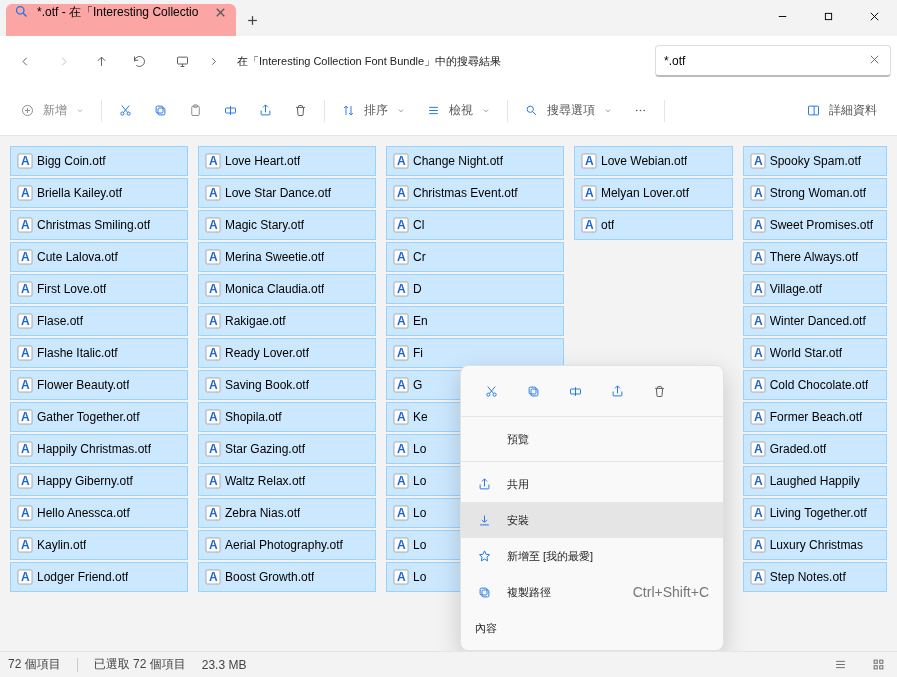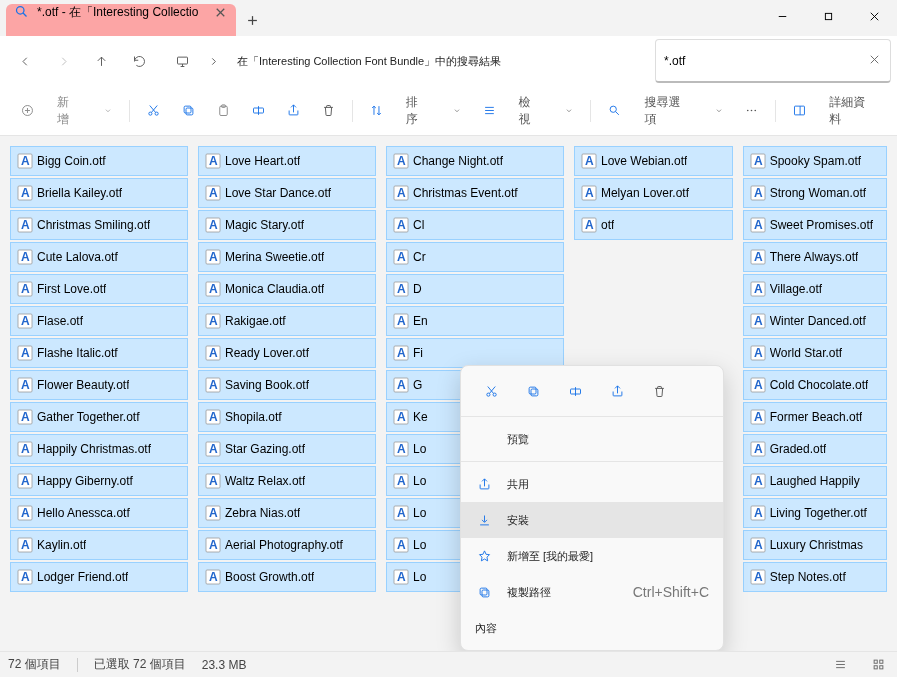--- a/index.html
+++ b/index.html
@@ -9,24 +9,24 @@
 .tab .q{color:#1a73e8;fill:#1a73e8;}
 .tab .title{flex:1;white-space:nowrap;overflow:hidden;text-overflow:ellipsis;}
 .tab .close{width:16px;height:16px;display:flex;align-items:center;justify-content:center;color:#555;}
 .newtab{width:32px;height:32px;margin-top:4px;display:flex;align-items:center;justify-content:center;color:#444;}
 .winbtns{flex:1;display:flex;justify-content:flex-end;}
 .winbtns div{width:46px;height:32px;display:flex;align-items:center;justify-content:center;}
 .topbar{background:#ffffff;height:50px;display:flex;align-items:center;padding:0 6px;}
 .navbtn{width:38px;height:38px;display:flex;align-items:center;justify-content:center;color:#555;}
 .crumbbox{flex:1;display:flex;align-items:center;border:1px solid transparent;border-radius:4px;height:34px;margin:0 4px;padding:0 4px;}
 .crumbbox>*{height:100%;display:flex;align-items:center;justify-content:center;padding:0 8px;color:#555;}
-.searchbox{width:236px;border:1px solid #ddd;border-bottom:2px solid #bbb;border-radius:4px;height:44px;display:flex;align-items:center;padding:0 8px;gap:8px;margin-left:30px;}
+.searchbox{width:236px;border:1px solid #ddd;border-bottom:2px solid #bbb;border-radius:4px;height:32px;display:flex;align-items:center;padding:0 8px;gap:8px;margin-left:30px;}
 .searchbox input{border:none;outline:none;flex:1;background:transparent;}
 .toolbar{background:#ffffff;height:50px;display:flex;align-items:center;padding:0 10px;gap:0;border-bottom:1px solid #e5e5e5;}
-.tbtn{height:36px;display:flex;align-items:center;justify-content:center;padding:0 10px;gap:22px;color:#1a73e8;}
+.tbtn{height:36px;display:flex;align-items:center;justify-content:center;padding:0 10px;gap:8px;color:#1a73e8;}
 .tbtn.gray{color:#555;}
 .tbtn.dim{color:#888;}
 .tspacer{width:1px;height:22px;background:#e5e5e5;margin:0 6px;}
 .content{position:relative;padding:10px 10px 0 10px;height:520px;overflow:hidden;}
 .cols{display:flex;gap:10px;}
 .col{display:flex;flex-direction:column;gap:2px;width:185px;}
 .item{background:#cce8ff;border:1px solid #99d1ff;height:30px;display:flex;align-items:center;padding:0 6px;gap:4px;white-space:nowrap;overflow:hidden;}
 .item .ficon{width:16px;height:16px;flex-shrink:0;display:flex;align-items:center;justify-content:center;}
 .item .ficon svg{width:16px;height:16px;}
 .item .fname{overflow:hidden;text-overflow:clip;white-space:nowrap;}

